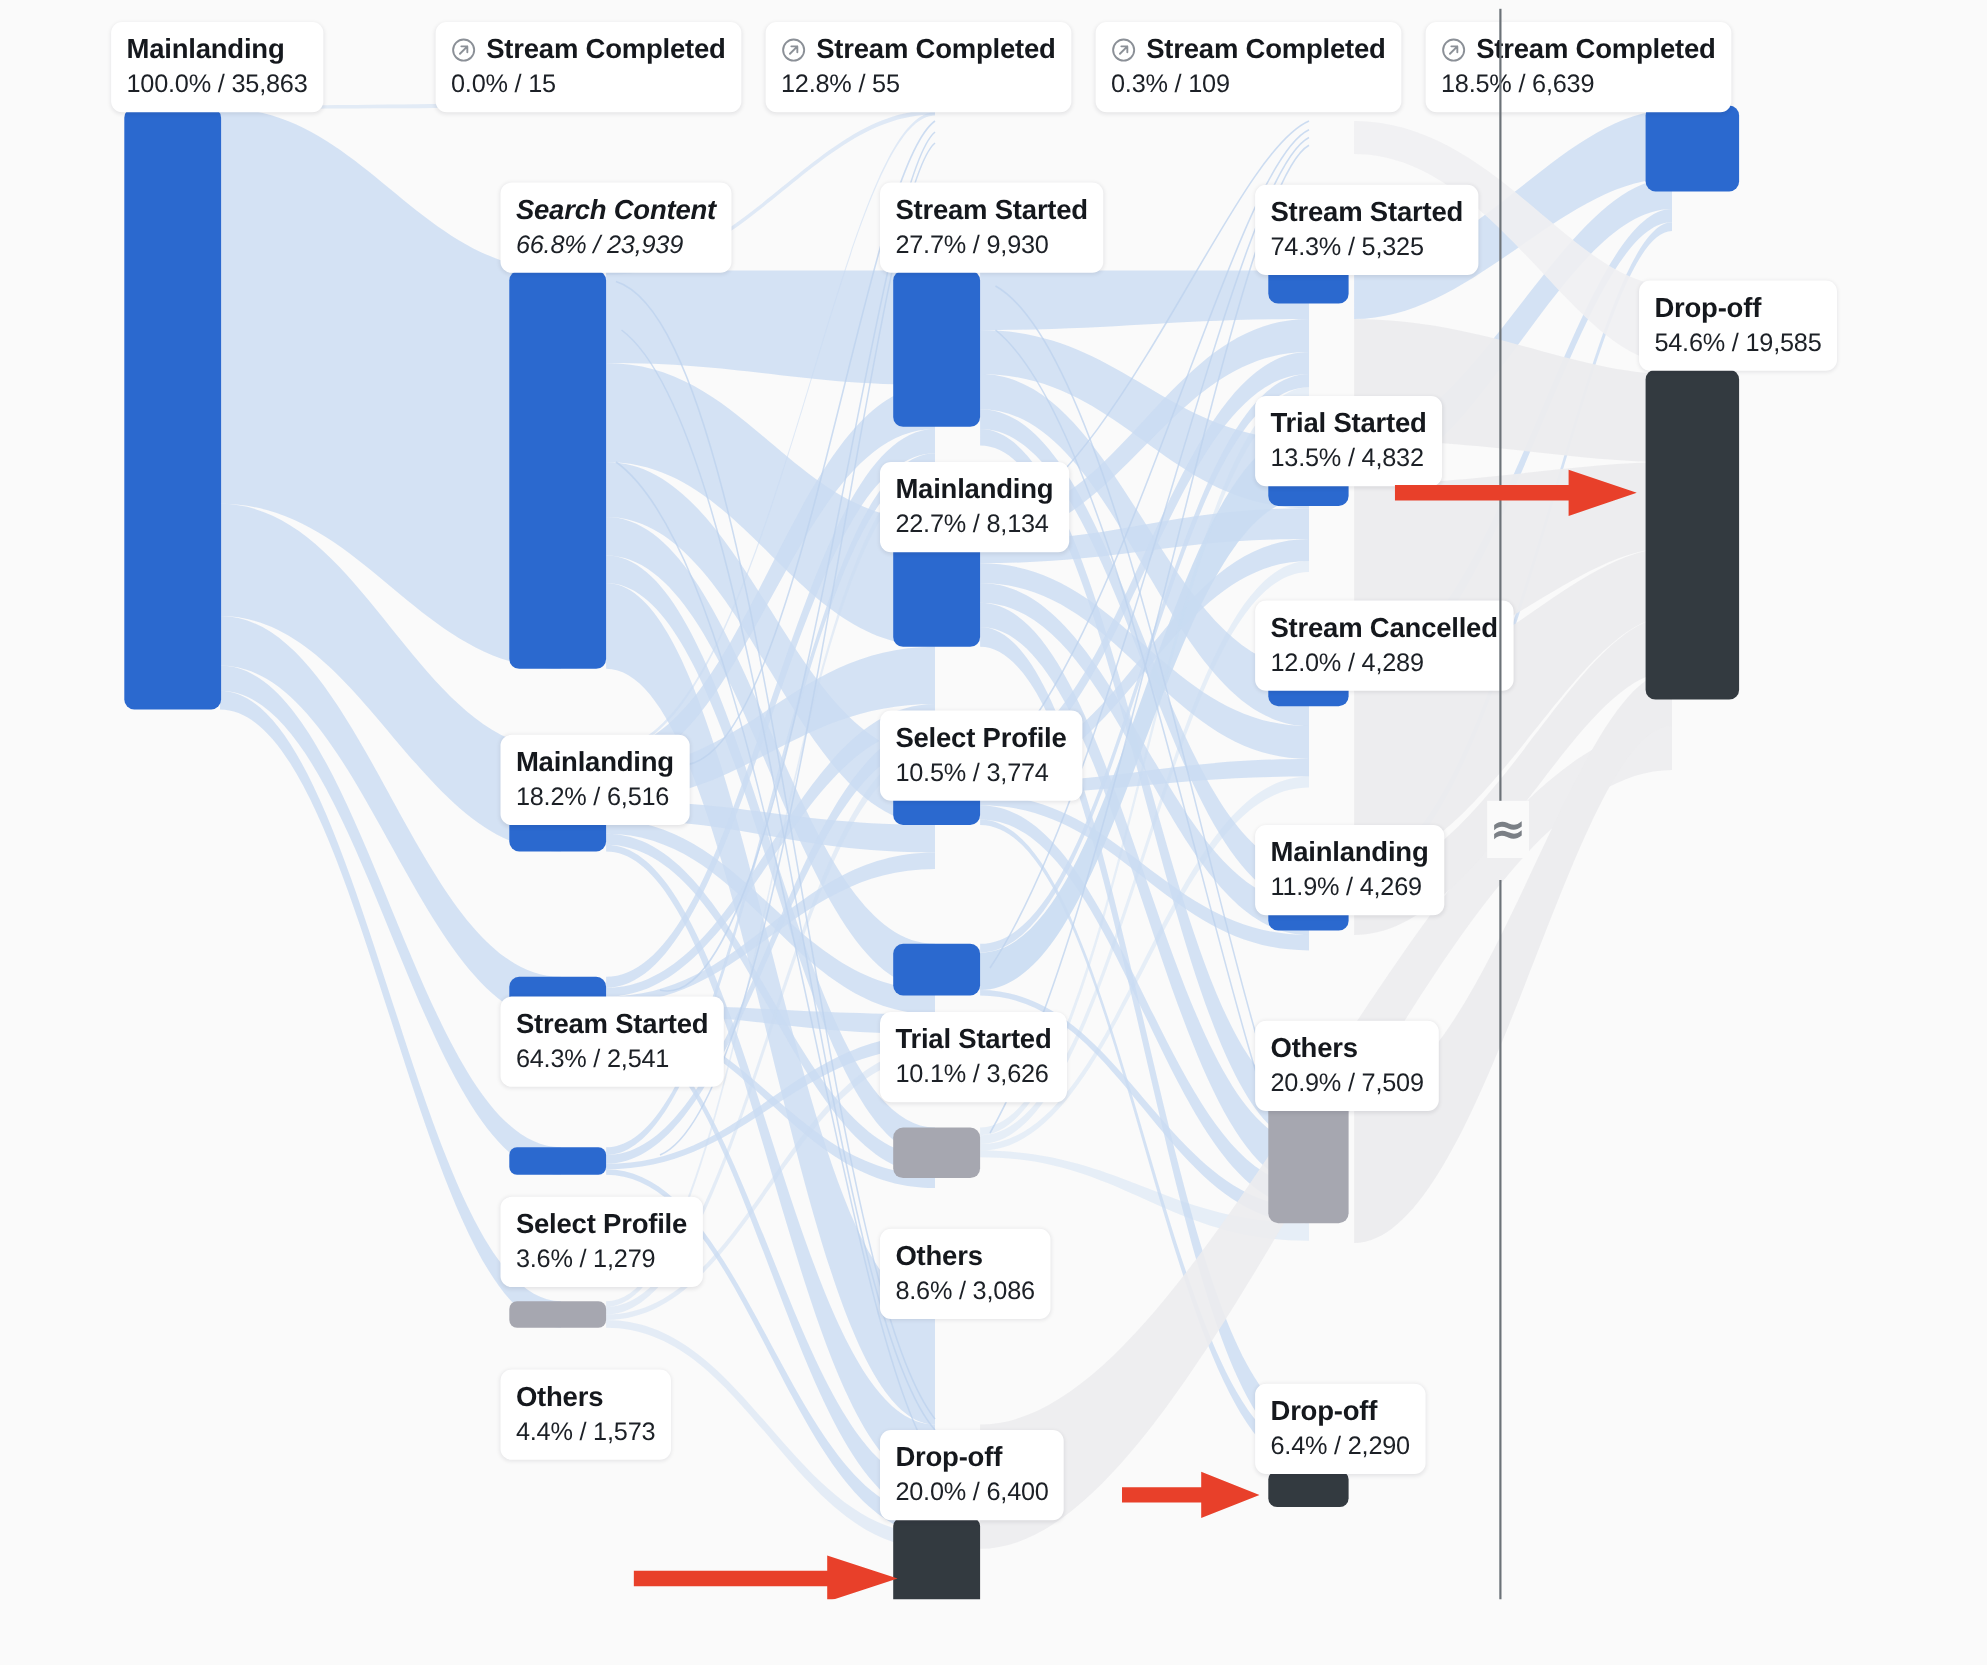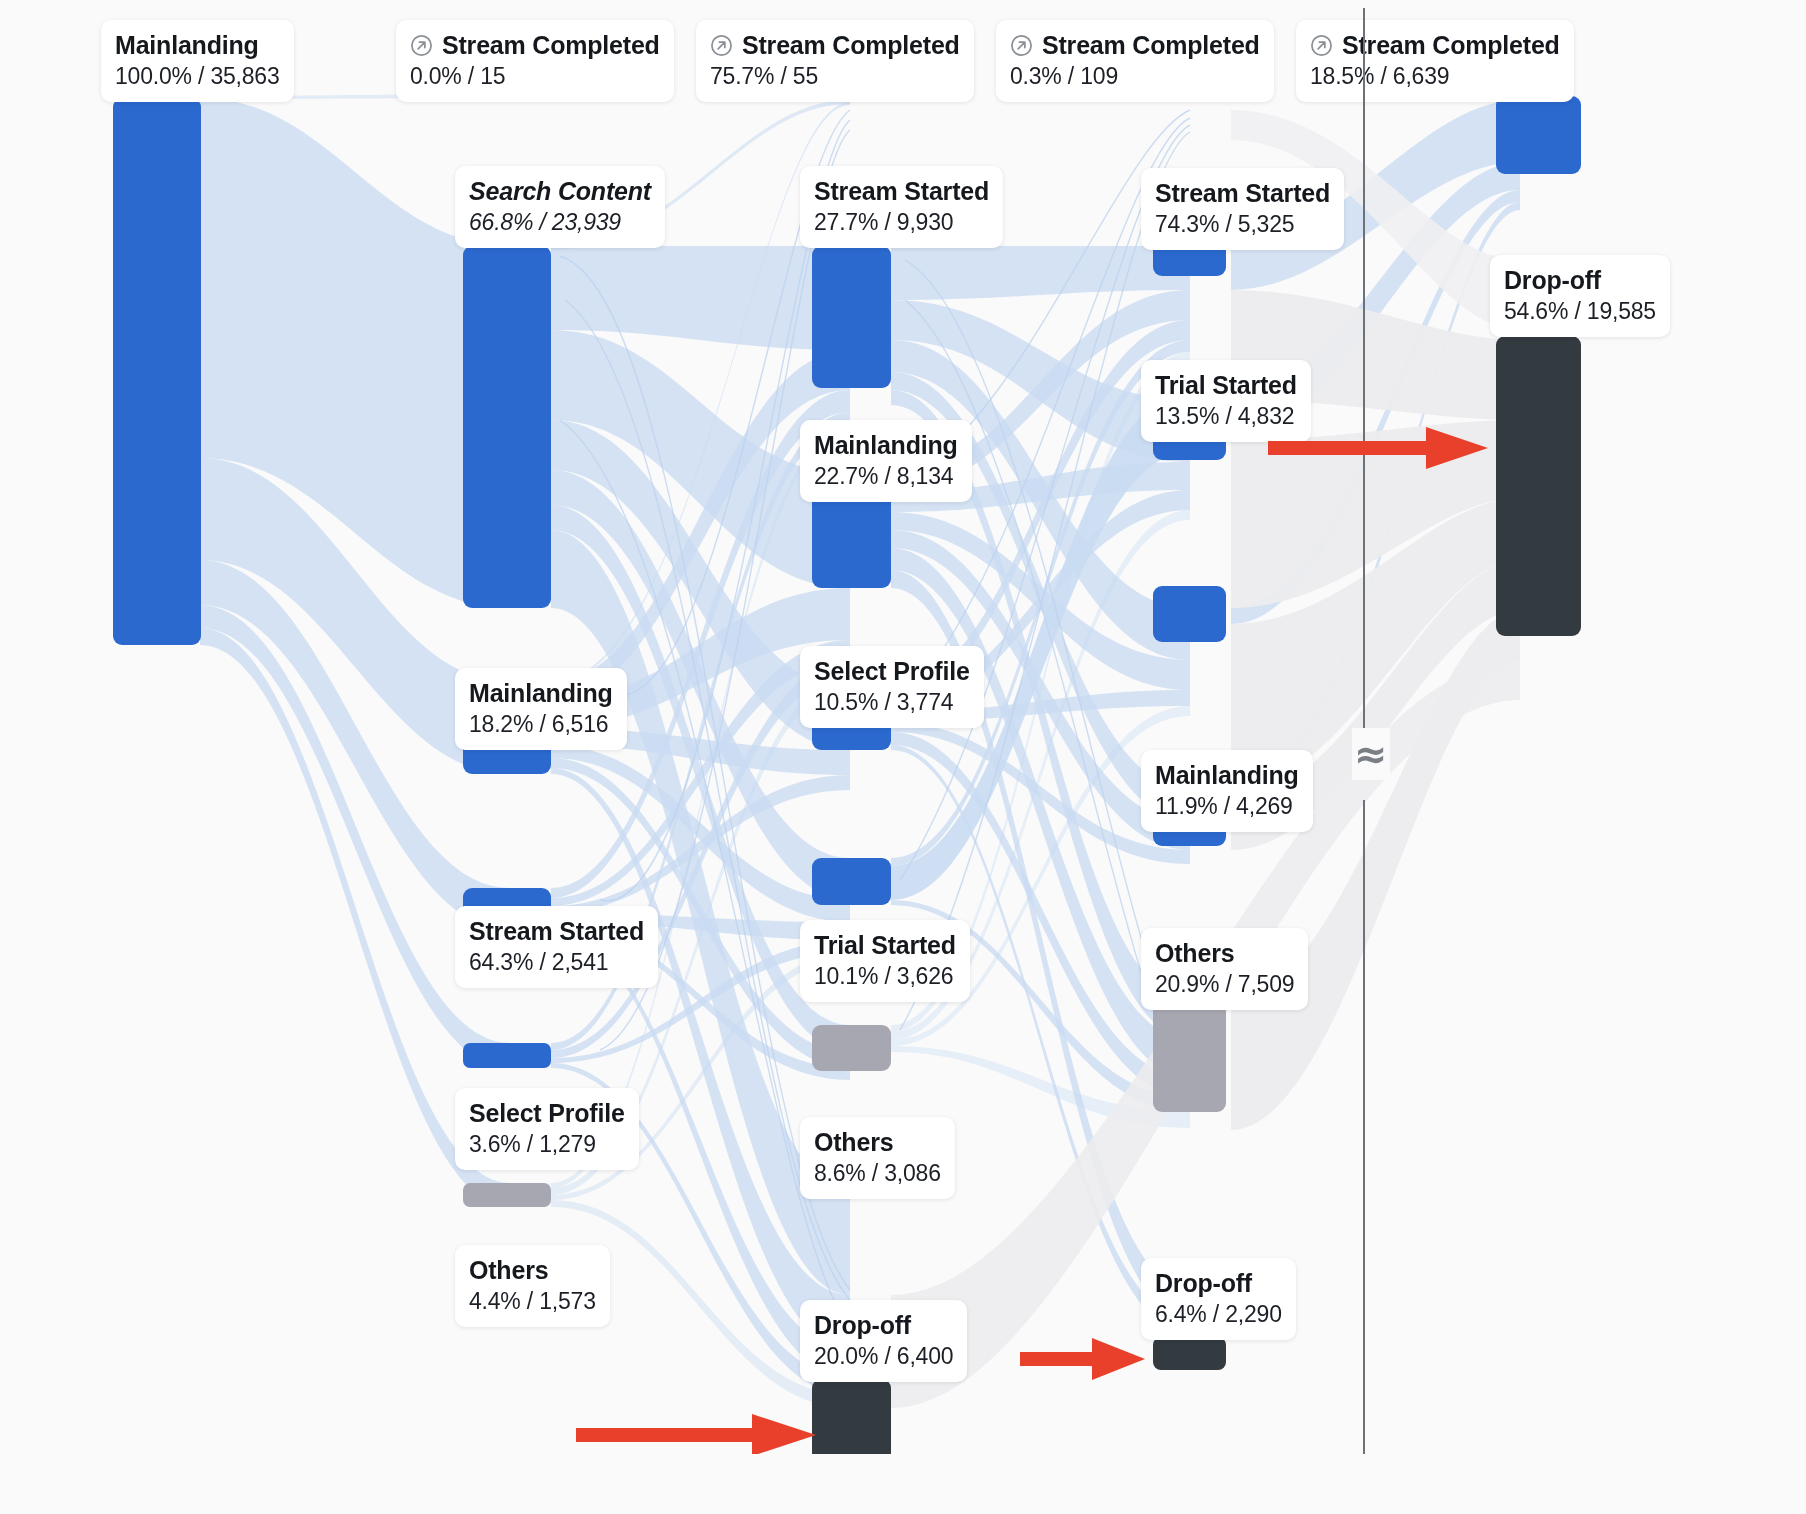--- a/index.html
+++ b/index.html
@@ -287,21 +287,21 @@
   <div class="label" style="left:696px; top:20px;">
     <span class="ttlrow">
       <span class="ext-icon">
         <svg viewBox="0 0 24 24" fill="none" stroke="currentColor" stroke-width="1.8">
           <circle cx="12" cy="12" r="10"></circle>
             <path d="M8.5 15.5 L15.5 8.5 M9.8 8.5 H15.5 V14.2" stroke-linecap="round" stroke-linejoin="round"></path>
         </svg>
       </span>
       <span class="ttl">Stream Completed</span>
     </span>
-    <span class="val"><span>75.7%</span> / <span>55</span></span>
+    <span class="val"><span>12.8%</span> / <span>55</span></span>
   </div>
 
   <div class="node blue" style="left:812px; top:246px; width:79px; height:142px;"></div>
   <div class="label" style="left:800px; top:166px;">
     <span class="ttlrow">
         <span class="ttl">Stream Started</span>
       </span>
     <span class="val"><span>27.7%</span> / <span>9,930</span></span>
   </div>
 
@@ -369,20 +369,26 @@
 
   <div class="node blue" style="left:1153px; top:400px; width:73px; height:60px;"></div>
   <div class="label" style="left:1141px; top:360px;">
     <span class="ttlrow">
         <span class="ttl">Trial Started</span>
       </span>
     <span class="val"><span>13.5%</span> / <span>4,832</span></span>
   </div>
 
   <div class="node blue" style="left:1153px; top:586px; width:73px; height:56px;"></div>
+  <div class="label" style="left:1141px; top:546px;">
+    <span class="ttlrow">
+        <span class="ttl">Stream Cancelled</span>
+      </span>
+    <span class="val"><span>12.0%</span> / <span>4,289</span></span>
+  </div>
 
   <div class="node blue" style="left:1153px; top:790px; width:73px; height:56px;"></div>
   <div class="label" style="left:1141px; top:750px;">
     <span class="ttlrow">
         <span class="ttl">Mainlanding</span>
       </span>
     <span class="val"><span>11.9%</span> / <span>4,269</span></span>
   </div>
 
   <div class="node grey" style="left:1153px; top:1000px; width:73px; height:112px;"></div>

